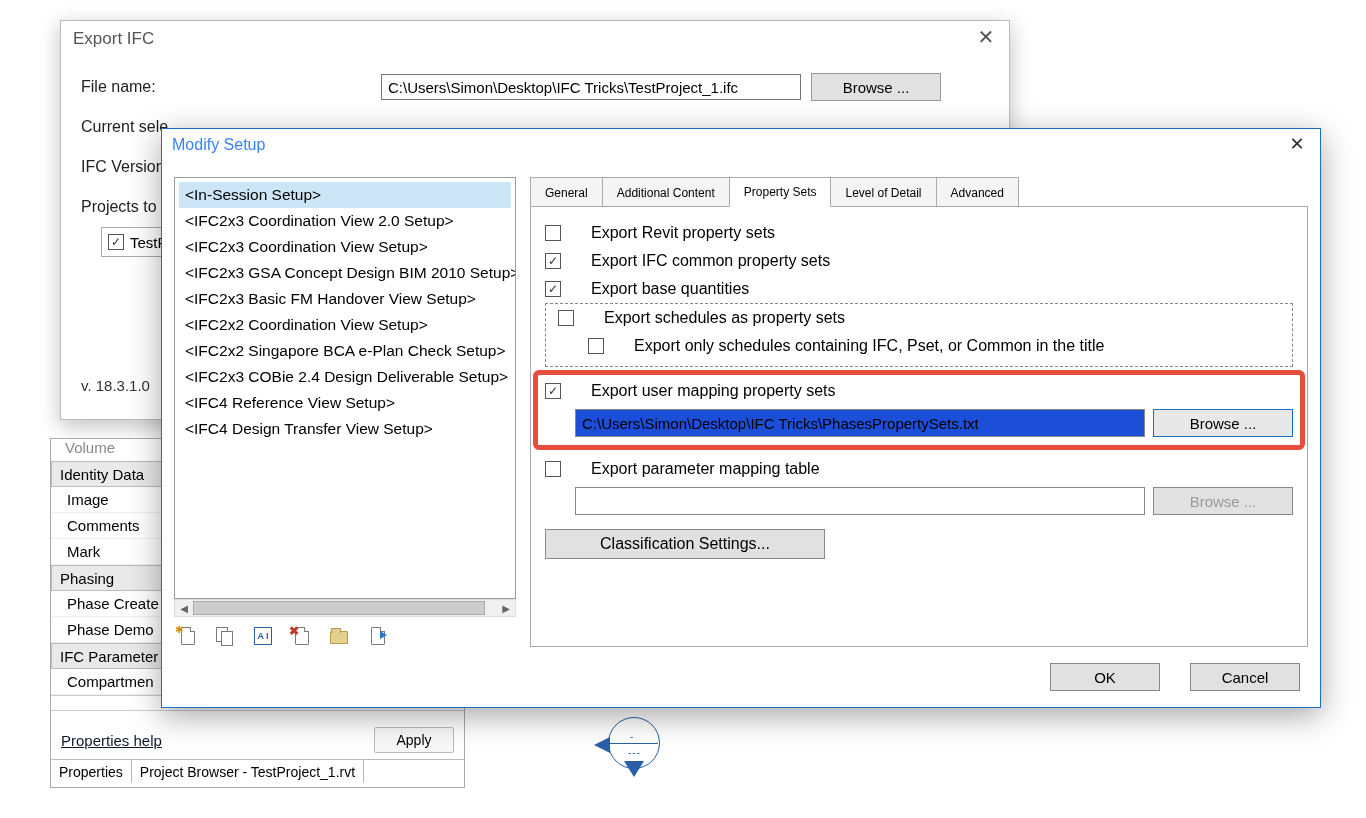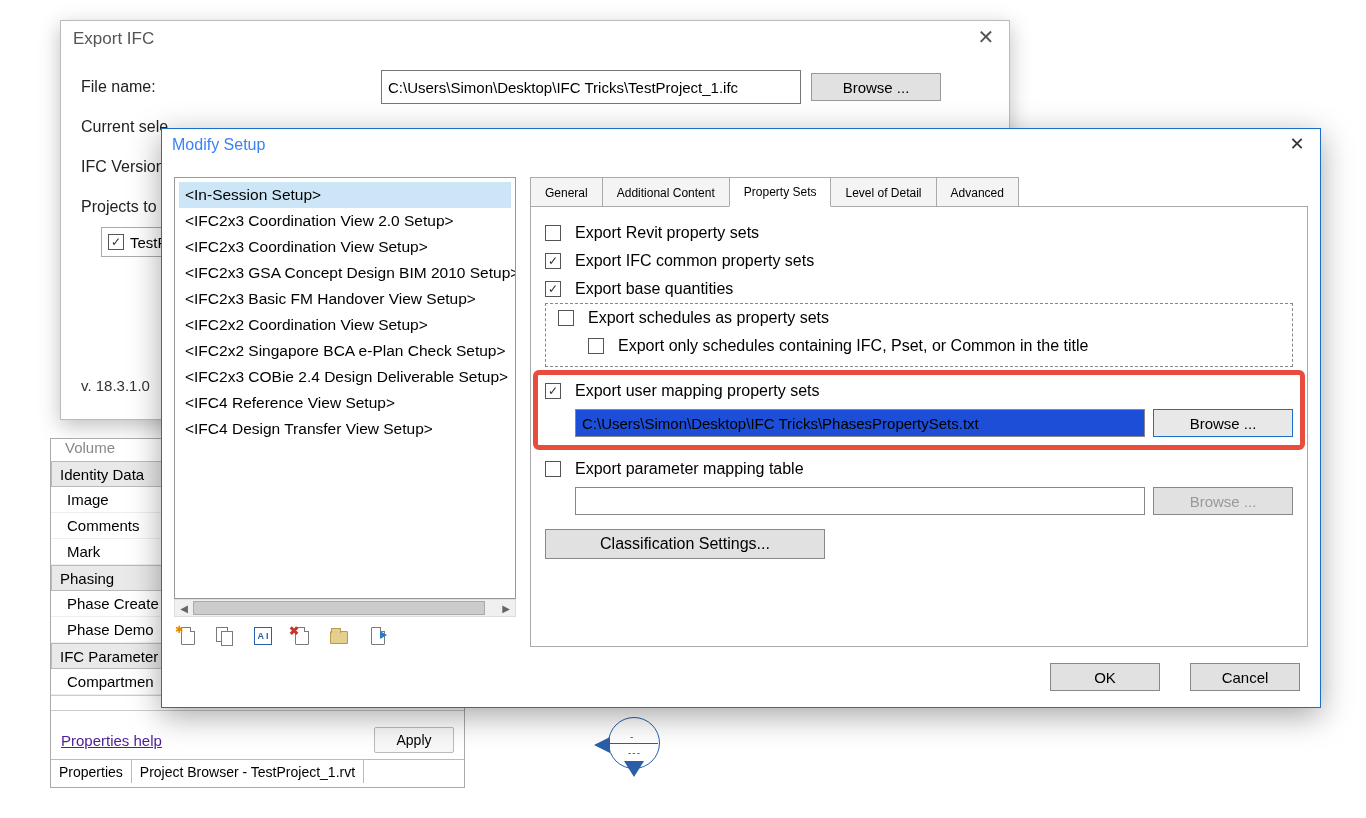--- a/index.html
+++ b/index.html
@@ -15,21 +15,21 @@
   font-size: 17px; color: #555;
 }
 .export-close {
   position: absolute; right: 8px; top: 4px; font-size: 20px; color: #555;
   width: 30px; text-align: center;
 }
 .export-body { padding: 10px 20px; }
 .export-row { display: flex; align-items: center; height: 40px; }
 .export-label { width: 300px; font-size: 16px; color: #222; }
 .export-input {
-  flex: 1; height: 26px; border: 1px solid #767676; padding: 16px 6px;
+  flex: 1; height: 26px; border: 1px solid #767676; padding: 8px 6px;
   font-size: 15px; background: #fff; margin-right: 10px; max-width: 420px;
 }
 .export-browse {
   width: 130px; height: 28px; background: #e1e1e1; border: 1px solid #999;
   font-size: 15px;
 }
 .projects-list {
   margin-left: 20px; width: 180px; height: 30px; border: 1px solid #aaa;
   padding: 4px 6px; display: flex; align-items: center; font-size: 15px;
 }
@@ -39,21 +39,21 @@
 
 
 .props-panel {
   position: absolute; left: 50px; top: 438px; width: 415px; height: 350px;
   border: 1px solid #aaa; background: #fff; font-size: 15px;
 }
 .props-row { height: 26px; padding: 0 8px; display: flex; align-items: center; }
 .props-section { background: #e9e9e9; border: 1px solid #bbb; }
 .props-item { padding-left: 16px; border-bottom: 1px solid #eee; }
 .props-help-row { display: flex; margin-top: 10px; padding: 6px 10px; align-items:center; }
-.props-help { color: #4c1d95; text-decoration: underline; flex:1; }
+.props-help { color: #0f172a; text-decoration: underline; flex:1; }
 .props-apply { width: 80px; height: 26px; background: #f8f8f8; border: 1px solid #bbb; font-size:14px; border-radius:2px; }
 .bottom-tabs { display:flex; height: 24px; border-top:1px solid #bbb; }
 .bottom-tab { padding: 2px 8px; border-right: 1px solid #bbb; font-size: 14px; background:#fff; display:flex; align-items:center; }
 .vol-row { height:22px; padding:0 14px; color:#888; font-size:15px; }
 .dropdown-arrow { height:16px; display:flex; justify-content:center; align-items:center; font-size:11px; color:#555; border-top:1px solid #ccc; border-bottom:1px solid #ccc; }
 
 
 .modify-dialog {
   position: absolute; left: 161px; top: 128px; width: 1160px; height: 580px;
   border: 1px solid #1a6fc9; background: #fff; box-shadow: 0 8px 30px rgba(0,0,0,0.35);
@@ -105,21 +105,21 @@
 .tabs-area { flex: 1; display:flex; flex-direction:column; }
 .tab-strip { display:flex; height: 30px; font-size: 12px; }
 .tab {
   padding: 4px 14px; border: 1px solid #aaa; border-bottom:none; background: #f4f4f4;
   margin-right: -1px; display:flex; align-items:center;
 }
 .tab.active { background: #fff; position:relative; z-index:1; border-bottom:1px solid #fff; }
 .tab-content {
   flex:1; border: 1px solid #aaa; margin-top:-1px; padding: 12px 14px; position:relative;
 }
-.opt-row { display:flex; align-items:center; gap:8px; font-size:16px; height:28px; }
+.opt-row { display:flex; align-items:center; gap:24px; font-size:16px; height:28px; }
 .opt-sub { margin-left: 30px; }
 .dashed-group { border:1px dashed #888; padding:0 0 6px 12px; margin-bottom:6px; }
 .path-row { display:flex; align-items:center; gap:8px; margin-left:30px; margin-top:4px; }
 .path-input {
   flex:1; height: 28px; border:1px solid #888; padding: 0 6px; font-size:15px; background:#1d4ed8;
 }
 .path-input.disabled { background:#fff; color:#666; }
 .browse-btn {
   width:140px; height:28px; background:#e1e1e1; border:1px solid #888; font-size:15px;
 }

